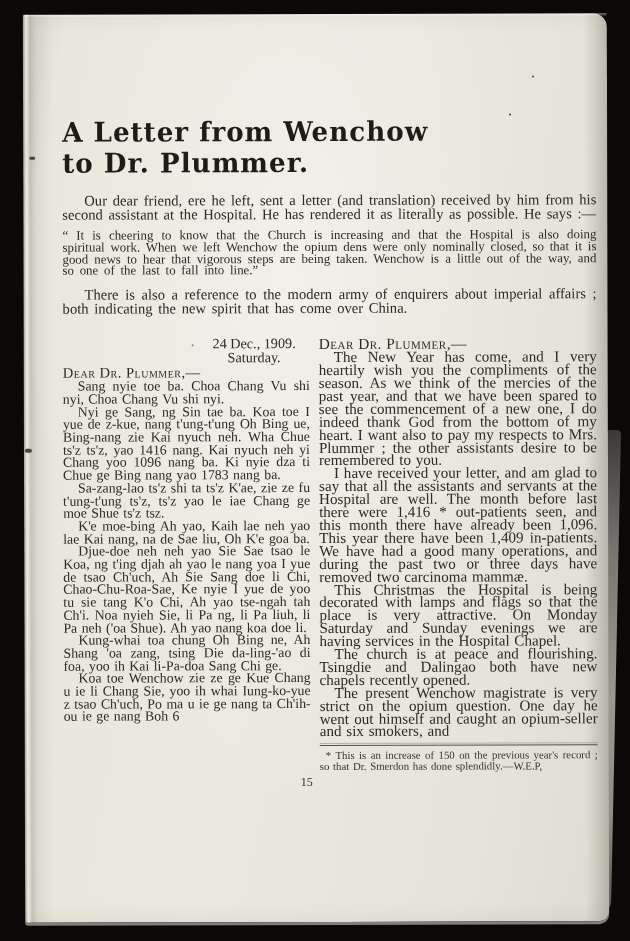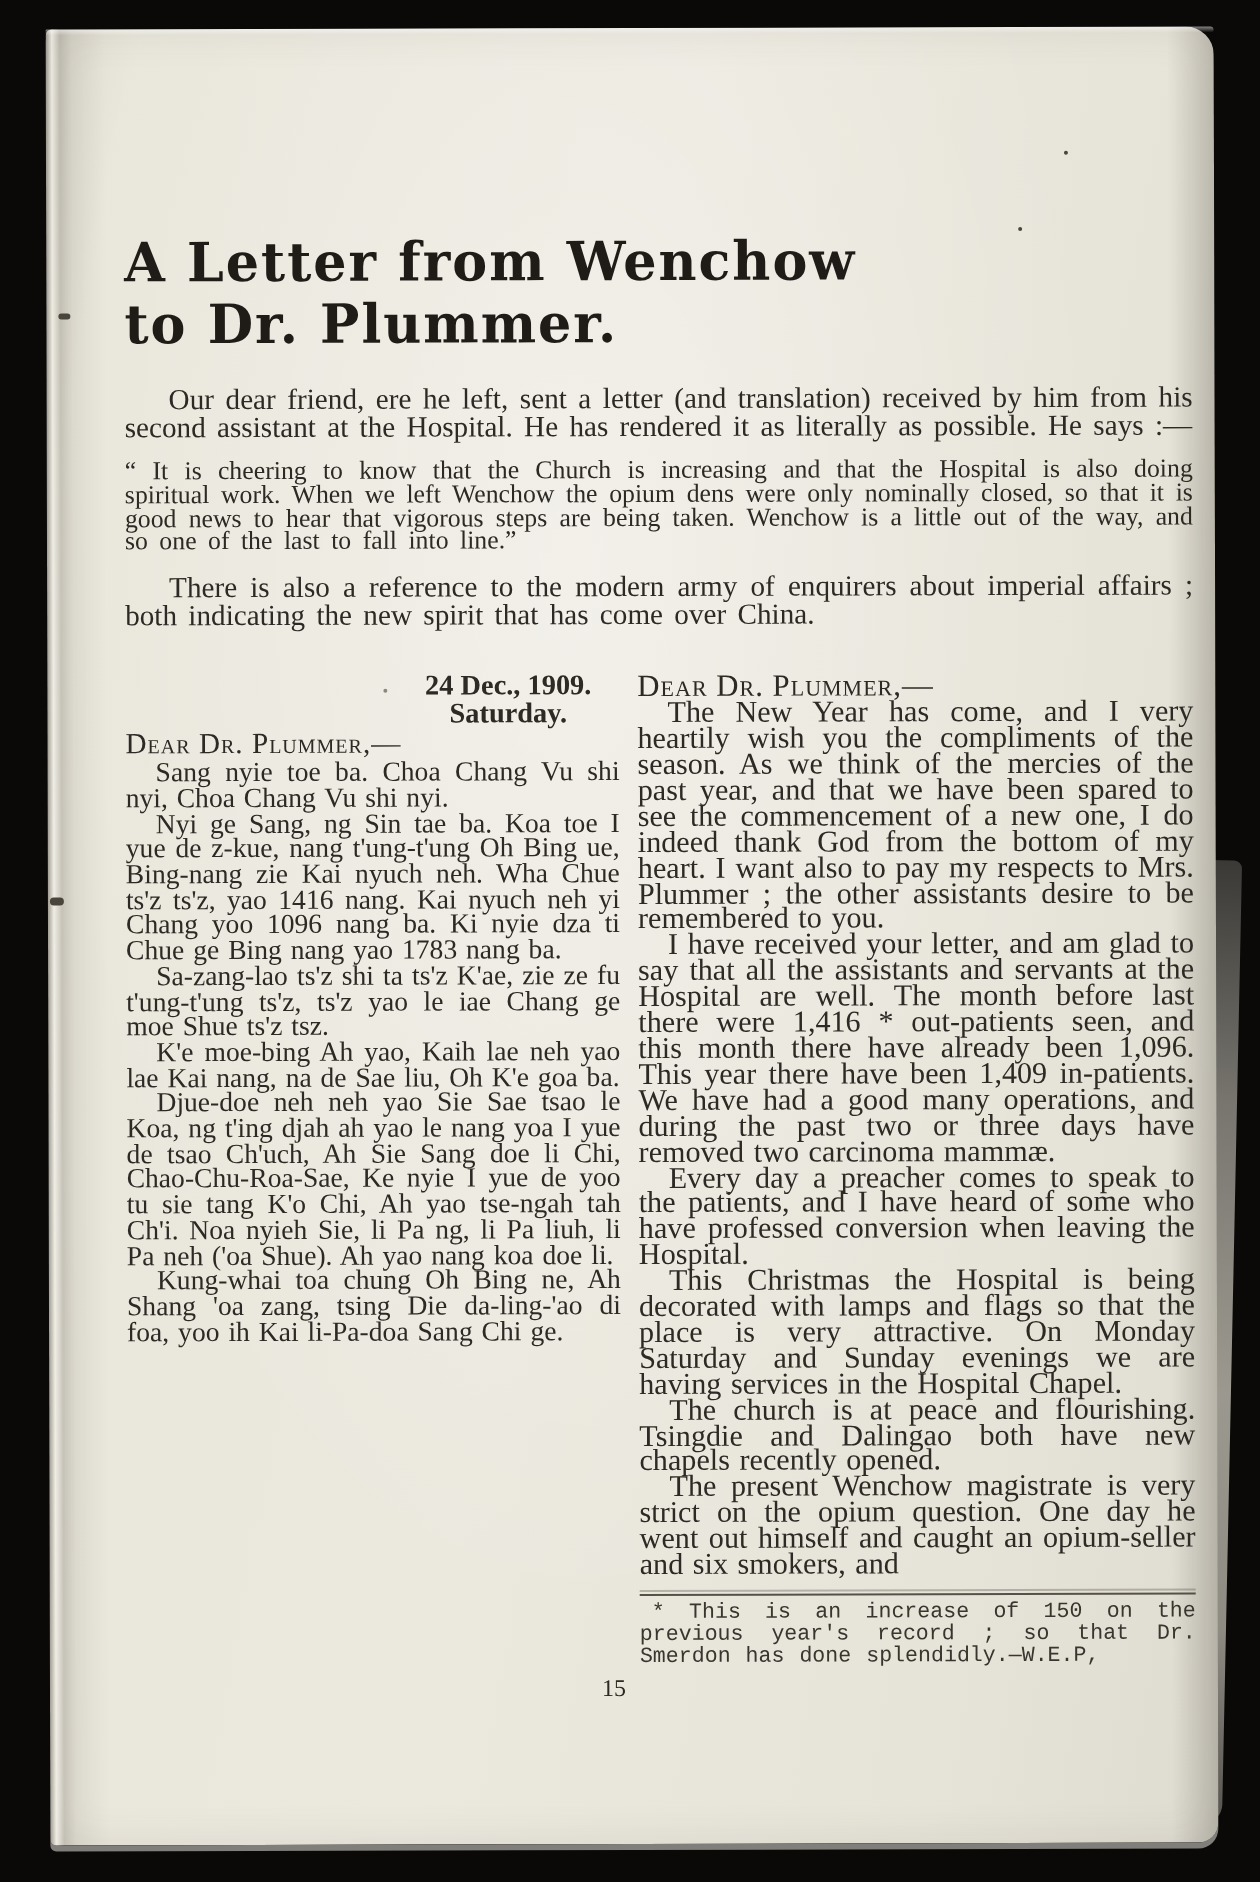--- a/index.html
+++ b/index.html
@@ -80,40 +80,39 @@
   .columns{
     margin-top:21px;
     display:flex;gap:9px;align-items:flex-start;
   }
   .col{text-align:justify;}
   .col.left{width:247px;font-size:13.8px;line-height:12.7px;}
   .col.right{width:278px;font-size:15.1px;line-height:12.9px;}
   .col p{margin:0;text-indent:15px;word-spacing:1px;}
   .dateblock{
     width:fit-content;margin:0 14px 1px auto;
-    text-align:center;text-indent:0;line-height:14px;font-size:14.2px;font-weight:bold;
+    text-align:center;text-indent:0;line-height:14px;font-size:14.2px;
   }
   .salutation{
     font-variant:small-caps;
     letter-spacing:0.5px;
     line-height:15px;
     text-indent:0;
   }
   .col.left .salutation{font-size:14.6px;}
   .col.right .salutation{font-size:15.4px;}
   .footnote-rule{
     margin-top:7px;height:1px;background:#55514a;
     box-shadow:0 -2px 0 rgba(85,81,74,0.35);
   }
   .footnote{
     margin-top:4px;
     font-size:10.8px;line-height:10.8px;
     text-align:justify;text-indent:6px;word-spacing:1px;
     color:#39352f;
-    font-family:Liberation Mono, monospace;
   }
   .pagenum{
     margin-top:3px;
     text-align:center;
     padding-right:48px;
     font-size:12px;color:#2d2a25;
   }
 </style>
 </head>
 <body>
@@ -146,27 +145,27 @@
             <div>24 Dec., 1909.</div>
             <div>Saturday.</div>
           </div>
           <div class="salutation">Dear Dr. Plummer,—</div>
           <p>Sang nyie toe ba. Choa Chang Vu shi nyi, Choa Chang Vu shi nyi.</p>
           <p>Nyi ge Sang, ng Sin tae ba. Koa toe I yue de z-kue, nang t'ung-t'ung Oh Bing ue, Bing-nang zie Kai nyuch neh. Wha Chue ts'z ts'z, yao 1416 nang. Kai nyuch neh yi Chang yoo 1096 nang ba. Ki nyie dza ti Chue ge Bing nang yao 1783 nang ba.</p>
           <p>Sa-zang-lao ts'z shi ta ts'z K'ae, zie ze fu t'ung-t'ung ts'z, ts'z yao le iae Chang ge moe Shue ts'z tsz.</p>
           <p>K'e moe-bing Ah yao, Kaih lae neh yao lae Kai nang, na de Sae liu, Oh K'e goa ba.</p>
           <p>Djue-doe neh neh yao Sie Sae tsao le Koa, ng t'ing djah ah yao le nang yoa I yue de tsao Ch'uch, Ah Sie Sang doe li Chi, Chao-Chu-Roa-Sae, Ke nyie I yue de yoo tu sie tang K'o Chi, Ah yao tse-ngah tah Ch'i. Noa nyieh Sie, li Pa ng, li Pa liuh, li Pa neh ('oa Shue). Ah yao nang koa doe li.</p>
           <p>Kung-whai toa chung Oh Bing ne, Ah Shang 'oa zang, tsing Die da-ling-'ao di foa, yoo ih Kai li-Pa-doa Sang Chi ge.</p>
+          <p>Koa toe Wenchow zie ze ge Kue Chang u ie li Chang Sie, yoo ih whai Iung-ko-yue z tsao Ch'uch, Po ma u ie ge nang ta Ch'ih-ou ie ge nang Boh 6</p>
         </div>
 
         <div class="col right">
           <div class="salutation">Dear Dr. Plummer,—</div>
           <p>The New Year has come, and I very heartily wish you the compliments of the season. As we think of the mercies of the past year, and that we have been spared to see the commencement of a new one, I do indeed thank God from the bottom of my heart. I want also to pay my respects to Mrs. Plummer ; the other assistants desire to be remembered to you.</p>
           <p>I have received your letter, and am glad to say that all the assistants and servants at the Hospital are well. The month before last there were 1,416 * out-patients seen, and this month there have already been 1,096. This year there have been 1,409 in-patients. We have had a good many operations, and during the past two or three days have removed two carcinoma mammæ.</p>
-          <p>Every day a preacher comes to speak to the patients, and I have heard of some who have professed conversion when leaving the Hospital.</p>
           <p>This Christmas the Hospital is being decorated with lamps and flags so that the place is very attractive. On Monday Saturday and Sunday evenings we are having services in the Hospital Chapel.</p>
           <p>The church is at peace and flourishing. Tsingdie and Dalingao both have new chapels recently opened.</p>
           <p>The present Wenchow magistrate is very strict on the opium question. One day he went out himself and caught an opium-seller and six smokers, and</p>
           <div class="footnote-rule"></div>
           <div class="footnote">* This is an increase of 150 on the previous year's record ; so that Dr. Smerdon has done splendidly.—W.E.P,</div>
         </div>
 
       </div>
 
       <div class="pagenum">15</div>

